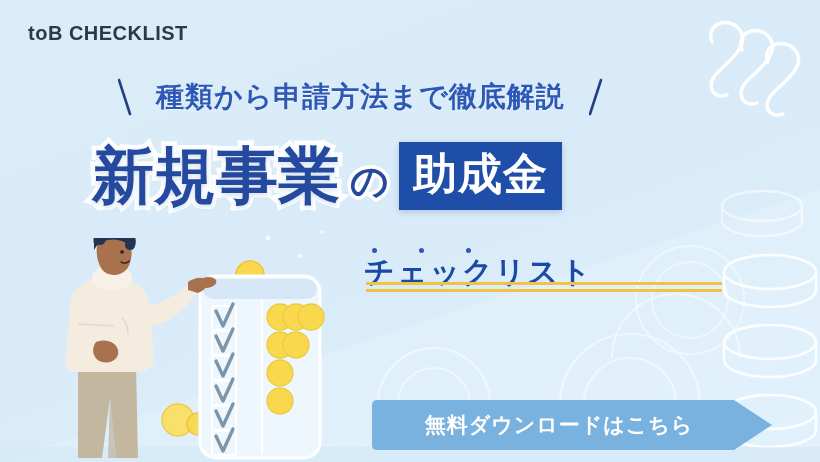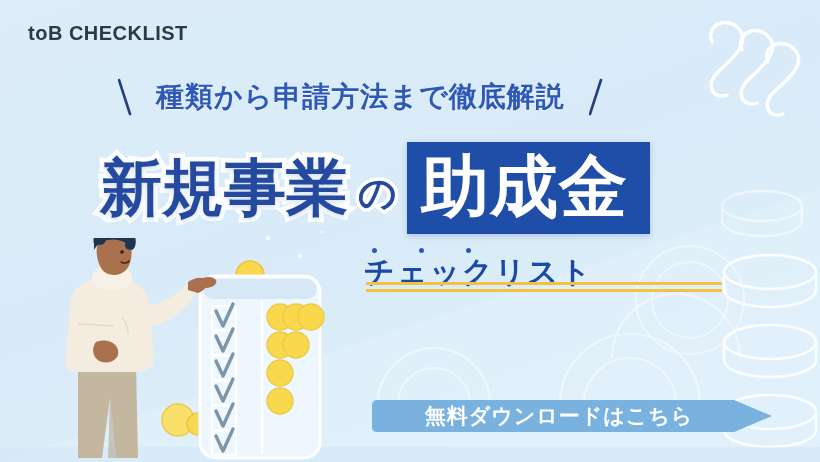--- a/index.html
+++ b/index.html
@@ -34,39 +34,39 @@
   .slash { width:14px; height:38px; position:relative; }
   .slash svg { display:block; }
   #subtitle {
     font-size:28px; font-weight:bold; letter-spacing:1px;
     color:#2d58b5; white-space:nowrap;
     text-shadow:0 1px 0 rgba(255,255,255,.6);
   }
 
   
   #headline {
-    position:absolute; left:100px; top:142px;
+    position:absolute; left:92px; top:142px;
     display:flex; align-items:center; gap:4px;
   }
   #hl-main {
     font-size:62px; font-weight:bold; letter-spacing:0px;
     color:#24499e; line-height:1;
     -webkit-text-stroke:9px #ffffff;
     paint-order:stroke fill;
     text-shadow:0 2px 5px rgba(120,160,200,.35);
   }
   #hl-no {
     font-size:38px; font-weight:bold; color:#24499e;
     -webkit-text-stroke:7px #ffffff; paint-order:stroke fill;
     margin:10px 6px 0 6px;
   }
   #hl-box {
     background:#1e4ea8; color:#ffffff;
-    font-size:68px; font-weight:bold; line-height:1;
-    padding:10px 22px 14px 14px;
+    font-size:44px; font-weight:bold; line-height:1;
+    padding:10px 14px 14px 14px;
     letter-spacing:1px;
     box-shadow:0 2px 6px rgba(40,80,150,.25);
   }
 
   
   #copy-block { position:absolute; left:364px; top:248px; width:420px; }
   #dots { display:flex; gap:42px; padding-left:8px; margin-bottom:1px; }
   .dot { width:5px; height:5px; border-radius:50%; background:#2d58b5; }
   #line1 {
     font-size:34px; font-weight:bold; color:#24499e;
@@ -77,21 +77,21 @@
     font-size:30px; font-weight:bold; color:#1b49a6;
     letter-spacing:2px; white-space:nowrap; line-height:1.12;
   }
   .ul { position:absolute; left:2px; width:356px; height:3px; background:#f2c240; }
   .ul.a { bottom:4px; }
   .ul.b { bottom:-3px; }
 
   
   #cta {
     position:absolute; left:372px; top:400px;
-    height:32px; width:400px;
+    height:50px; width:400px;
     background:#79b2de;
     border-radius:5px 0 0 5px;
     display:flex; align-items:center; justify-content:center;
     clip-path:polygon(0 0, 90.5% 0, 100% 50%, 90.5% 100%, 0 100%);
     box-shadow:0 1px 3px rgba(70,120,170,.25);
   }
   #cta-label {
     color:#ffffff; font-size:21px; font-weight:bold; letter-spacing:1px;
     margin-right:26px; white-space:nowrap;
   }

